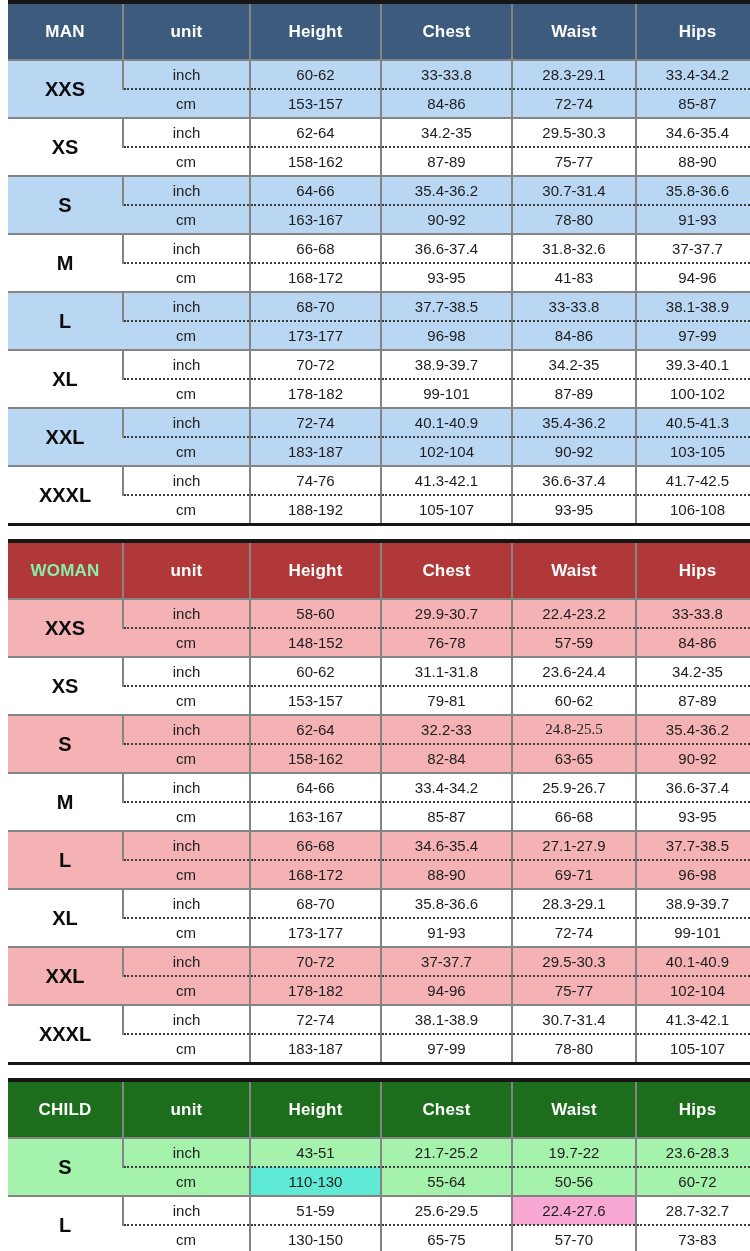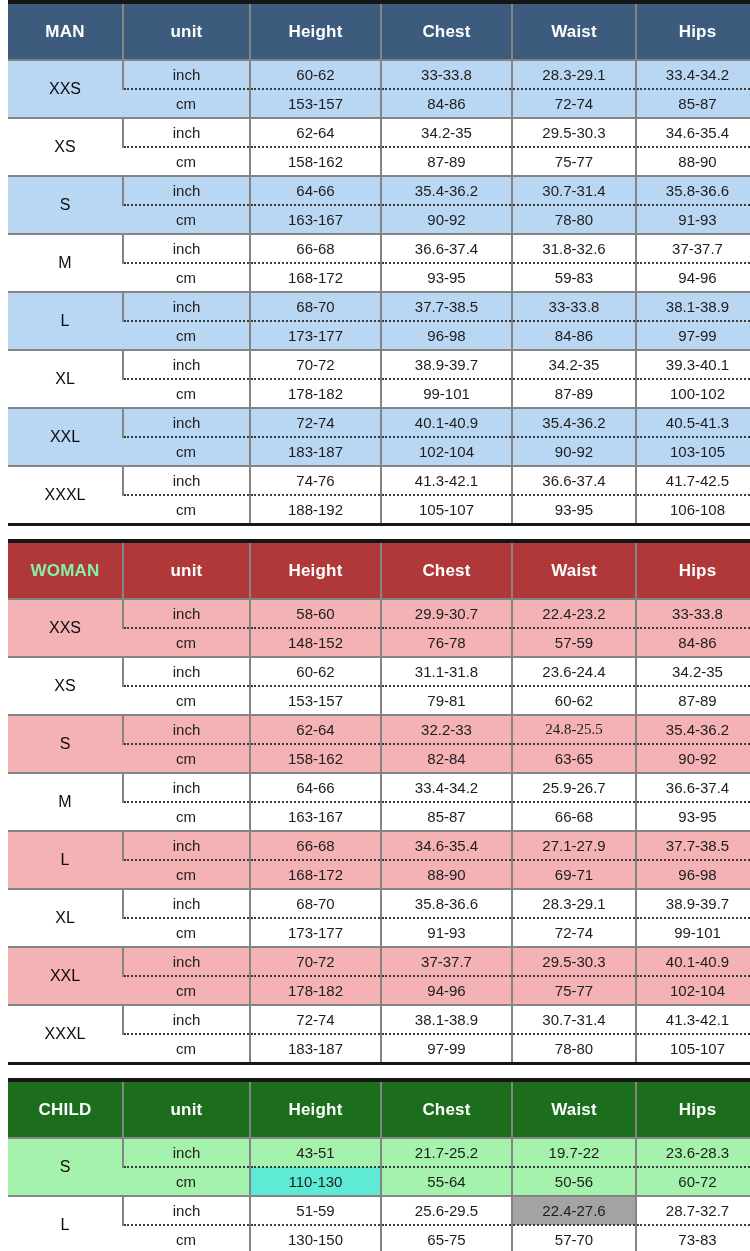--- a/index.html
+++ b/index.html
@@ -47,22 +47,22 @@
     text-align: center;
     vertical-align: middle;
     border-left: 2px solid #848484;
     padding: 0;
     background: #ffffff;
   }
   td:first-child { border-left: none; }
   tr.row-a td { border-top: 2px solid #848484; }
   tr.row-b td { border-top: 2px dotted #3c3c3c; }
   td.size-cell {
-    font-weight: normal;
-    font-size: 16px;
+    font-weight: bold;
+    font-size: 20px;
     color: #0c0c0c;
   }
 </style>
 </head>
 <body>
 
 <div class="page">
 
   <table class="tbl">
     <colgroup>
@@ -134,21 +134,21 @@
           <td style="background: rgb(255, 255, 255);">inch</td>
           <td style="background: rgb(255, 255, 255);">66-68</td>
           <td style="background: rgb(255, 255, 255);">36.6-37.4</td>
           <td style="background: rgb(255, 255, 255);">31.8-32.6</td>
           <td style="background: rgb(255, 255, 255);">37-37.7</td>
         </tr>
         <tr class="row-b">
           <td style="background: rgb(255, 255, 255);">cm</td>
           <td style="background: rgb(255, 255, 255);">168-172</td>
           <td style="background: rgb(255, 255, 255);">93-95</td>
-          <td style="background: rgb(255, 255, 255);">59-83</td>
+          <td style="background: rgb(255, 255, 255);">41-83</td>
           <td style="background: rgb(255, 255, 255);">94-96</td>
         </tr>
         <tr class="row-a">
           <td class="size-cell" rowspan="2" style="background: rgb(185, 214, 243);">L</td>
           <td style="background: rgb(185, 214, 243);">inch</td>
           <td style="background: rgb(185, 214, 243);">68-70</td>
           <td style="background: rgb(185, 214, 243);">37.7-38.5</td>
           <td style="background: rgb(185, 214, 243);">33-33.8</td>
           <td style="background: rgb(185, 214, 243);">38.1-38.9</td>
         </tr>
@@ -383,21 +383,21 @@
           <td style="background: #5eead4;">110-130</td>
           <td style="background: rgb(164, 242, 171);">55-64</td>
           <td style="background: rgb(164, 242, 171);">50-56</td>
           <td style="background: rgb(164, 242, 171);">60-72</td>
         </tr>
         <tr class="row-a">
           <td class="size-cell" rowspan="2" style="background: rgb(255, 255, 255);">L</td>
           <td style="background: rgb(255, 255, 255);">inch</td>
           <td style="background: rgb(255, 255, 255);">51-59</td>
           <td style="background: rgb(255, 255, 255);">25.6-29.5</td>
-          <td style="background: #a3a3a3;">22.4-27.6</td>
+          <td style="background: #f9a8d4;">22.4-27.6</td>
           <td style="background: rgb(255, 255, 255);">28.7-32.7</td>
         </tr>
         <tr class="row-b">
           <td style="background: rgb(255, 255, 255);">cm</td>
           <td style="background: rgb(255, 255, 255);">130-150</td>
           <td style="background: rgb(255, 255, 255);">65-75</td>
           <td style="background: rgb(255, 255, 255);">57-70</td>
           <td style="background: rgb(255, 255, 255);">73-83</td>
         </tr>
       </tbody>

